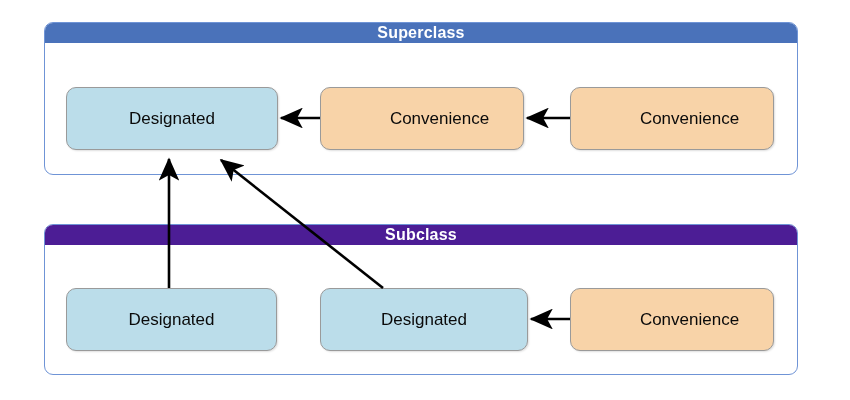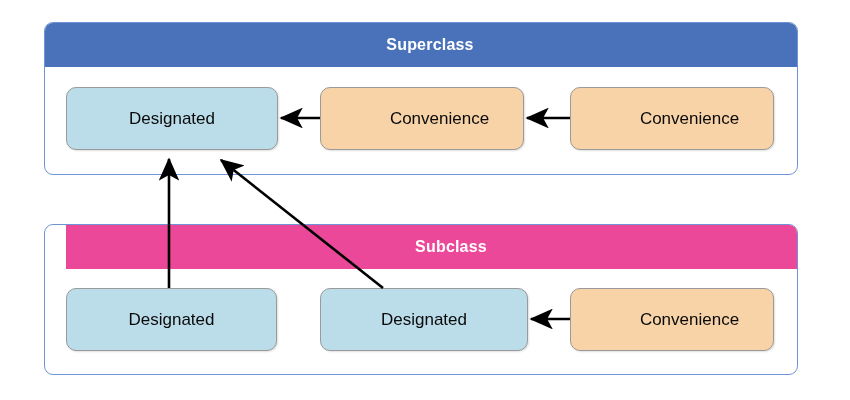--- a/index.html
+++ b/index.html
@@ -25,30 +25,29 @@
     border: 1px solid #6F94D6;
     border-radius: 9px;
     background: #ffffff;
     overflow: hidden;
   }
   .panel-header {
     position: absolute;
     left: 0;
     top: 0;
     width: 100%;
-    height: 44px;
+    height: 20px;
     background: #4A72BA;
     color: #ffffff;
     font-size: 16px;
     font-weight: bold;
     display: flex;
     align-items: center;
     justify-content: center;
     letter-spacing: 0.2px;
-    padding-left: 9px;
   }
   .node {
     position: absolute;
     box-sizing: border-box;
     border: 1px solid #9A9A9A;
     border-radius: 10px;
     display: flex;
     align-items: center;
     justify-content: center;
     font-size: 17px;
@@ -74,21 +73,21 @@
 </head>
 <body>
 
 <div id="canvas">
 
   <div class="panel" id="panel-superclass" style="left: 44px; top: 22px; width: 754px; height: 153px; border-color: rgb(111, 148, 214);">
     <div class="panel-header" style="background: rgb(74, 114, 186);">Superclass</div>
   </div>
 
   <div class="panel" id="panel-subclass" style="left: 44px; top: 224px; width: 754px; height: 151px; border-color: rgb(111, 148, 214);">
-    <div class="panel-header" style="background: #ec4899; margin-left: 21px;">Subclass</div>
+    <div class="panel-header" style="background: #4c1d95;">Subclass</div>
   </div>
 
   <div class="node designated" id="node-0" style="left: 66px; top: 87px; width: 212px; height: 63px; background: rgb(187, 221, 234); border-color: rgb(154, 154, 154);">
     <span>Designated</span>
   </div>
 
   <div class="node convenience" id="node-1" style="left: 320px; top: 87px; width: 204px; height: 63px; background: rgb(248, 211, 168); border-color: rgb(154, 154, 154);">
     <span>Convenience</span>
   </div>
 

